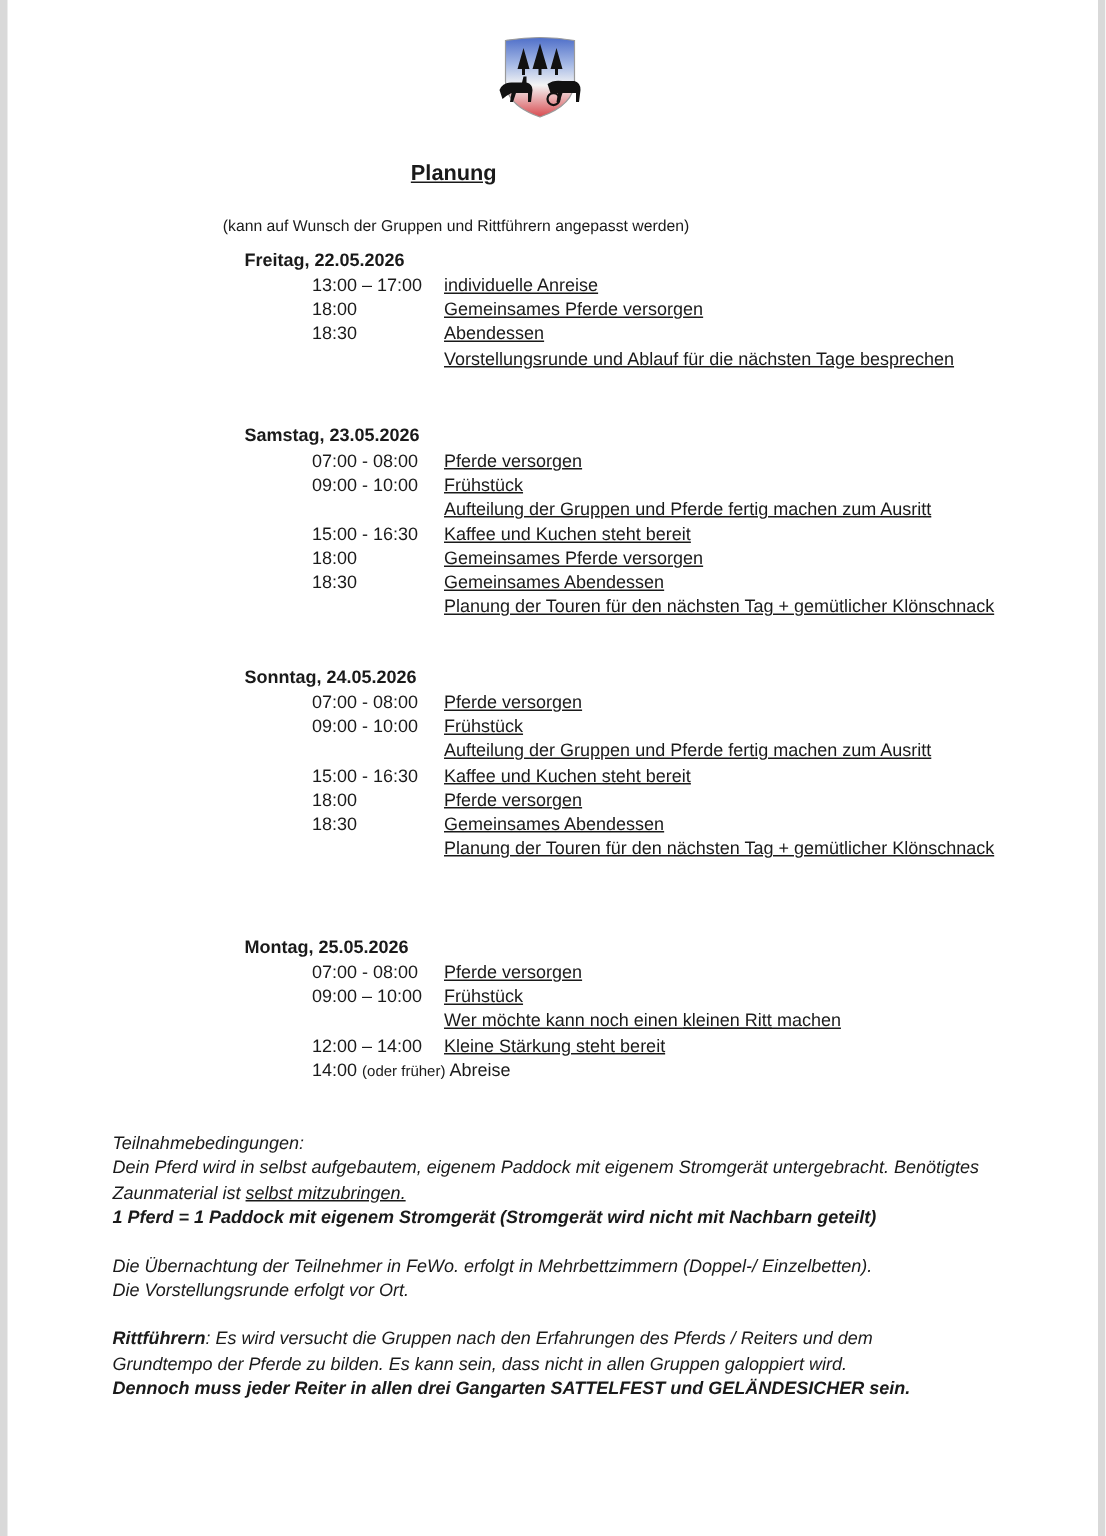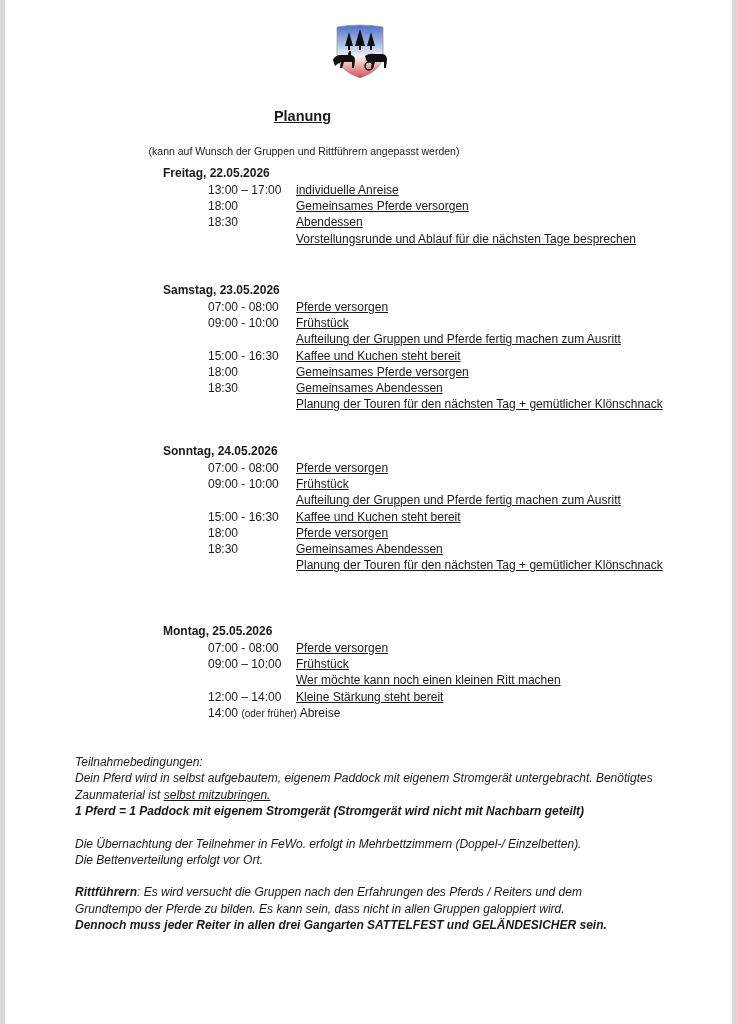--- a/index.html
+++ b/index.html
@@ -165,18 +165,18 @@
     </div>
 </div>
 
 <div class="cond">
   <div class="line">Teilnahmebedingungen:</div>
   <div class="line">Dein Pferd wird in selbst aufgebautem, eigenem Paddock mit eigenem Stromgerät untergebracht. Benötigtes</div>
   <div class="line"><span>Zaunmaterial ist </span><span class="u">selbst mitzubringen.</span></div>
   <div class="line bold">1 Pferd = 1 Paddock mit eigenem Stromgerät (Stromgerät wird nicht mit Nachbarn geteilt)</div>
   <div class="gap"></div>
   <div class="line">Die Übernachtung der Teilnehmer in FeWo. erfolgt in Mehrbettzimmern (Doppel-/ Einzelbetten).</div>
-  <div class="line">Die Bettenverteilung erfolgt vor Ort.</div>
+  <div class="line">Die Vorstellungsrunde erfolgt vor Ort.</div>
   <div class="gap"></div>
   <div class="line"><span class="bold">Rittführern</span><span>: Es wird versucht die Gruppen nach den Erfahrungen des Pferds / Reiters und dem</span></div>
   <div class="line">Grundtempo der Pferde zu bilden. Es kann sein, dass nicht in allen Gruppen galoppiert wird.</div>
   <div class="line bold">Dennoch muss jeder Reiter in allen drei Gangarten SATTELFEST und GELÄNDESICHER sein.</div>
 </div>
 
 </body></html>

